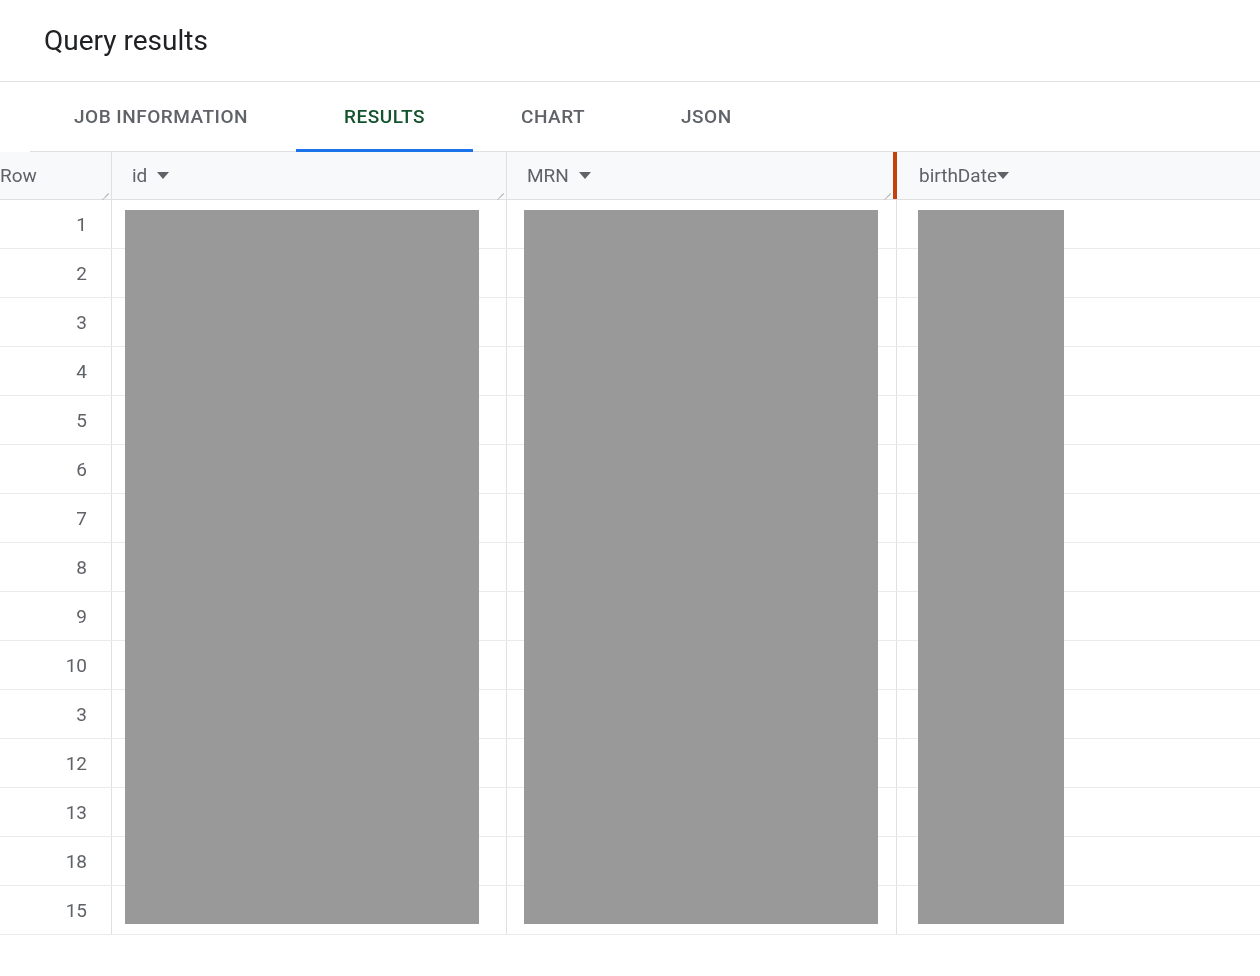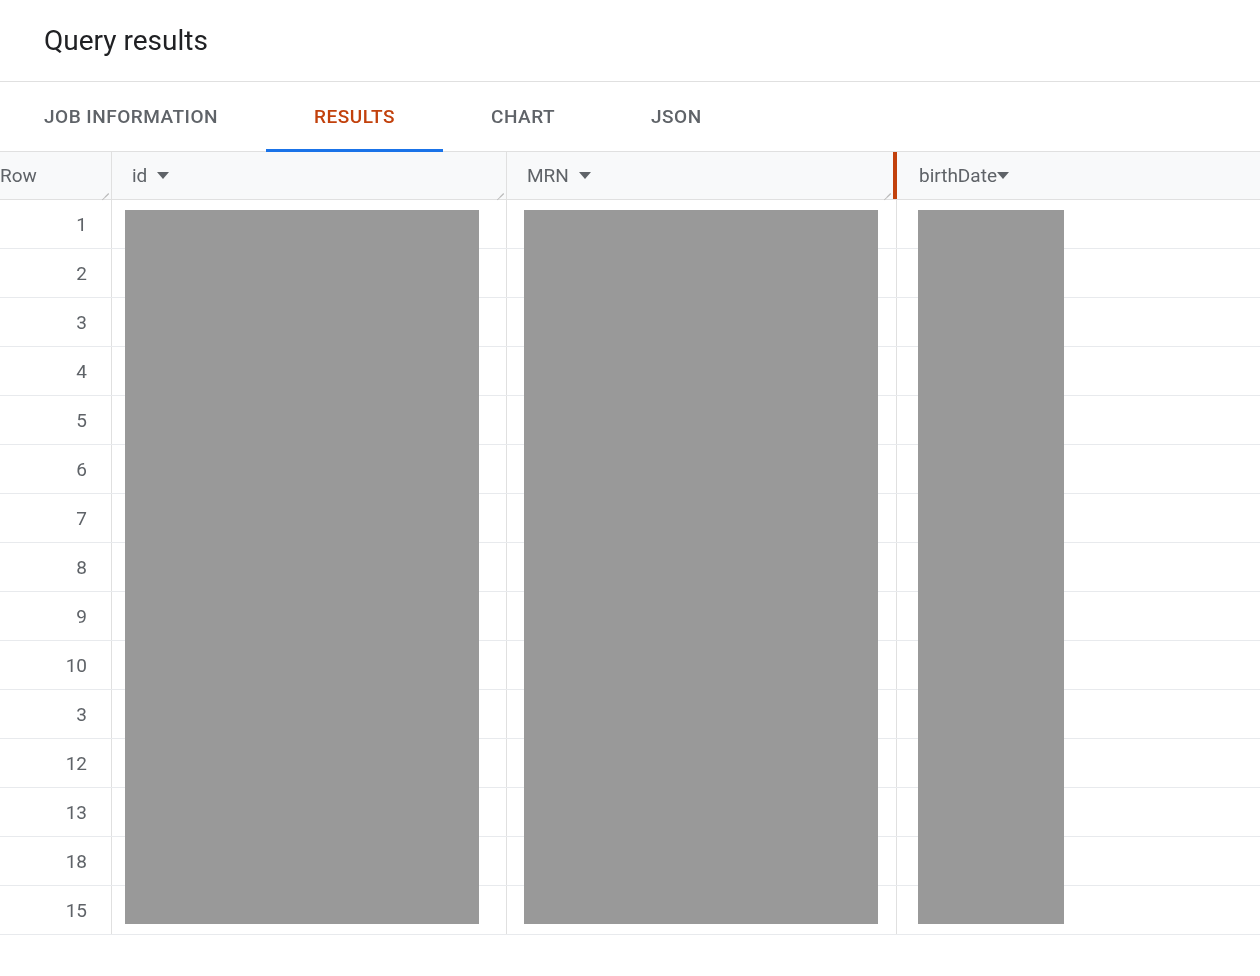--- a/index.html
+++ b/index.html
@@ -24,35 +24,36 @@
       font-weight: 400;
       color: #202124;
     }
     .tabs {
       display: flex;
       align-items: center;
       padding-left: 44px;
       border-bottom: 1px solid #e0e0e0;
       height: 70px;
       gap: 0;
+      margin-left: 30px;
     }
     .tab {
       font-size: 19px;
       font-weight: 500;
       letter-spacing: 0.5px;
       color: #5f6368;
       padding: 0 48px;
       height: 100%;
       display: flex;
       align-items: center;
       cursor: pointer;
       position: relative;
     }
     .tab.active {
-      color: #c2410c;
+      color: #14532d;
     }
     .tab.active::after {
       content: '';
       position: absolute;
       bottom: -1px;
       left: 0;
       right: 0;
       height: 3px;
       background: #1a73e8;
     }

